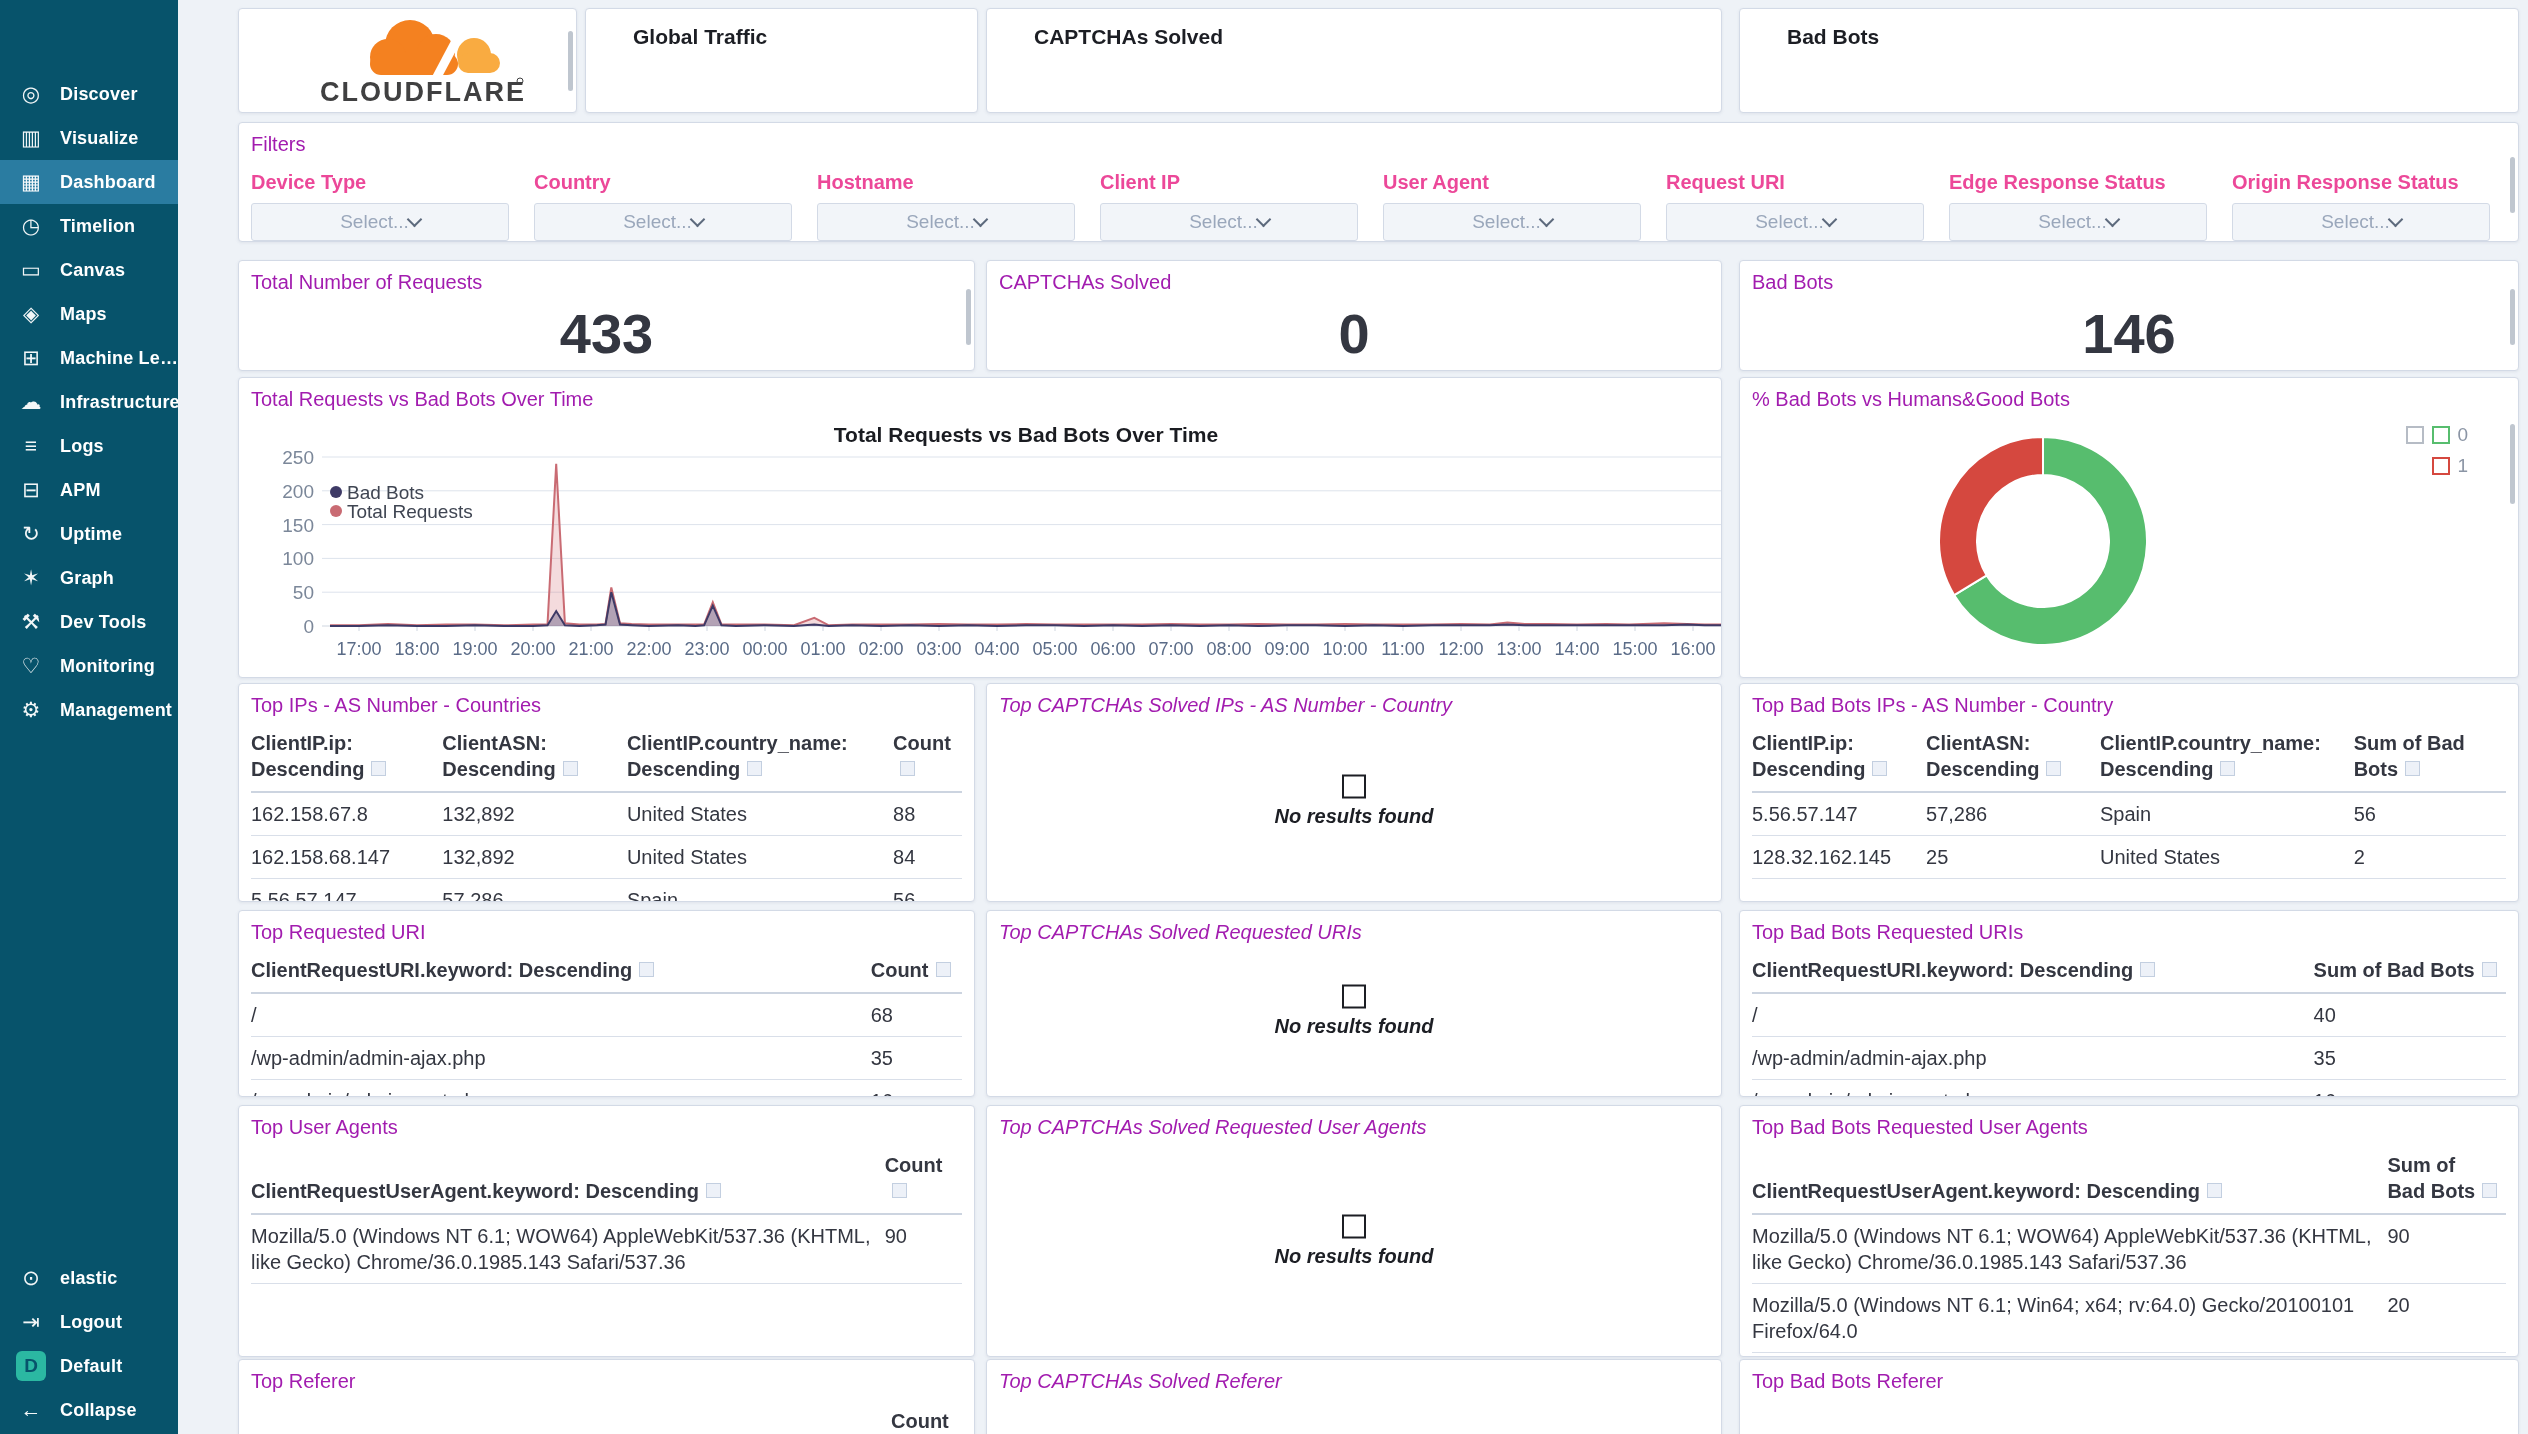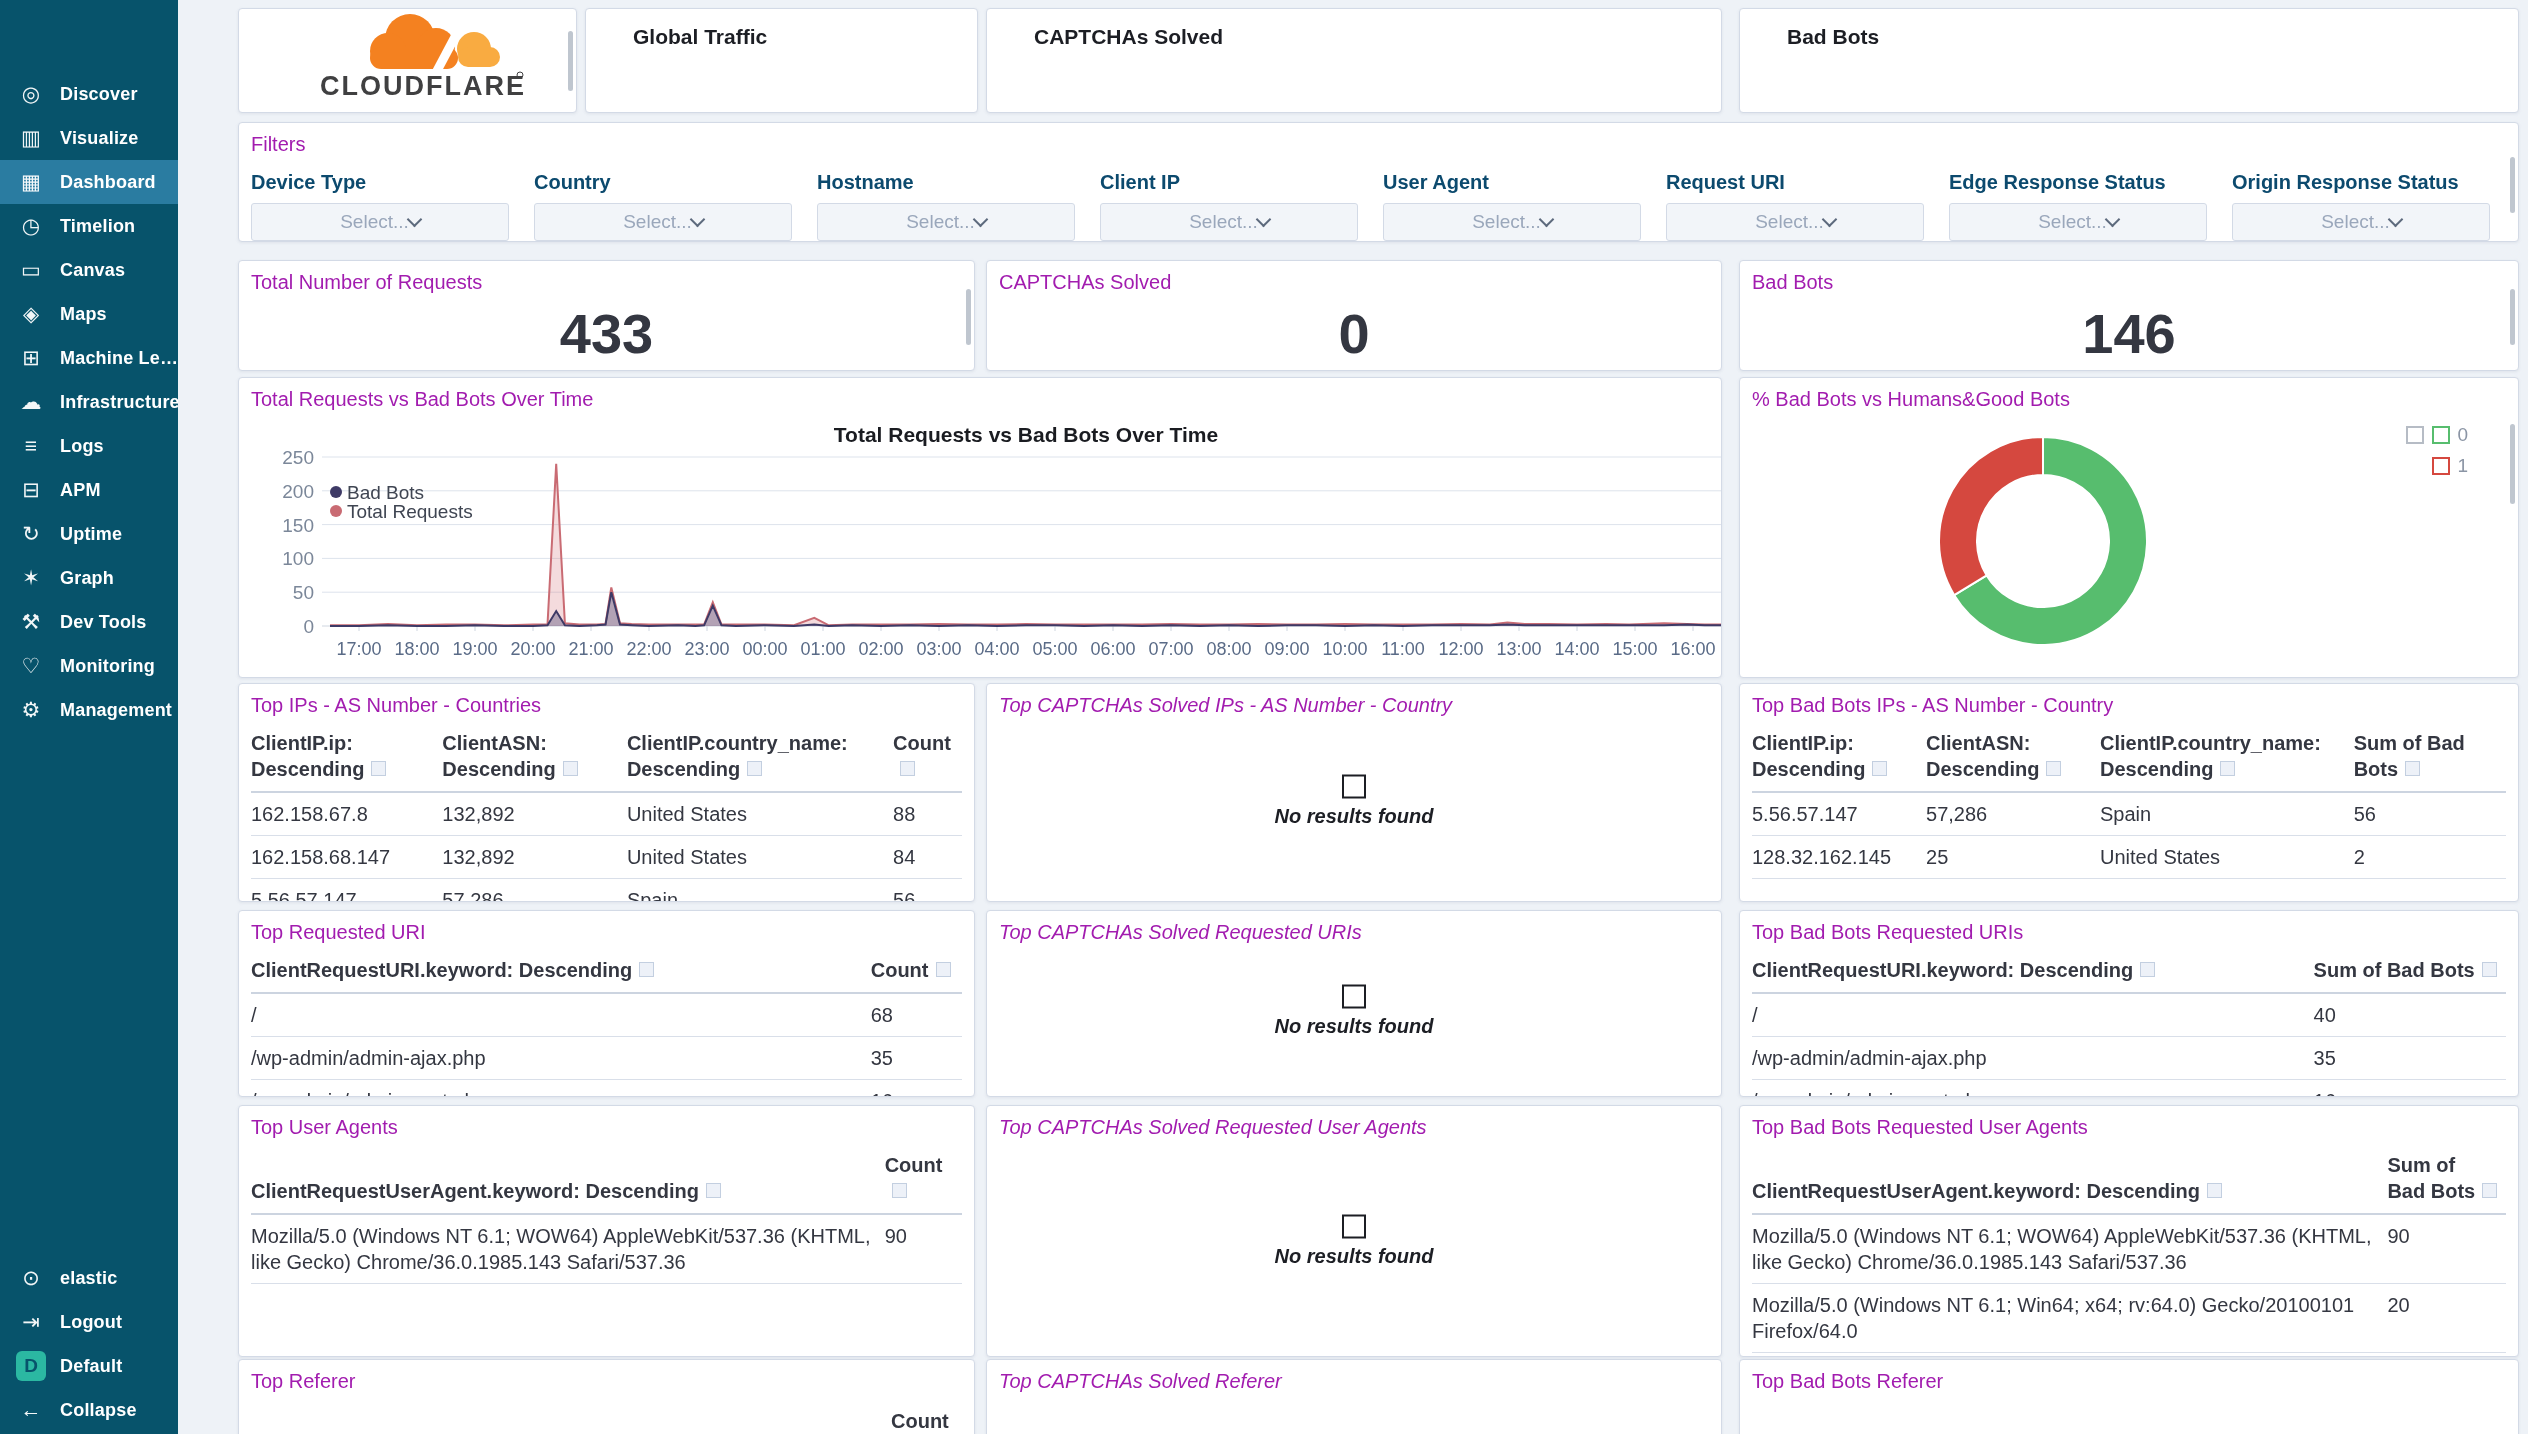--- a/index.html
+++ b/index.html
@@ -16,31 +16,31 @@
   .space-badge{width:30px;height:30px;border-radius:6px;display:flex;align-items:center;justify-content:center;font-weight:700;font-size:19px;color:#07536b;flex:0 0 30px;}
 
   
   #main{position:absolute;left:178px;top:0;right:0;bottom:0;padding:8px 8px 0 60px;}
   .row{display:flex;}
   .panel{position:relative;background:#fff;border:1px solid #d3dae6;border-radius:4px;box-shadow:0 1px 3px rgba(152,162,179,.18);overflow:hidden;box-sizing:border-box;padding-left:31px;}
   .panel-title{position:absolute;top:10px;left:12px;font-size:20px;color:#a21caf;white-space:nowrap;}
   .scrollbar{position:absolute;right:3px;width:5px;border-radius:3px;background:#aab3bf;opacity:.75;}
 
   
-  .logo-panel{width:339px;height:105px;display:flex;align-items:flex-start;justify-content:center;}
+  .logo-panel{width:339px;height:105px;display:flex;align-items:center;justify-content:center;}
   .hdr-gt{width:393px;height:105px;margin-left:8px;}
   .hdr-cs{width:736px;height:105px;margin-left:8px;}
   .hdr-bb{width:780px;height:105px;margin-left:17px;}
   .header-panel-title{font-size:21px;font-weight:700;color:#1c1e24;padding:16px 0 0 16px;}
 
   
   #filters-panel{margin-top:9px;width:2281px;height:120px;}
   #filters-row{position:absolute;top:48px;left:12px;right:12px;display:flex;}
   .filter-col{width:283px;flex:0 0 283px;}
-  .filter-label{font-size:20px;font-weight:700;color:#0c4a6e;margin-bottom:9px;}
+  .filter-label{font-size:20px;font-weight:700;color:#ec4899;margin-bottom:9px;}
   .select{width:258px;height:38px;background:#f2f5f9;border:1px solid #d3dae6;border-radius:3px;display:flex;align-items:center;justify-content:center;padding:0 12px;box-sizing:border-box;cursor:pointer;}
   .select .ph{font-size:19px;color:#9aa7bb;}
   .chev{width:9px;height:9px;border-right:2px solid #5d6a7d;border-bottom:2px solid #5d6a7d;transform:rotate(45deg);margin-top:-5px;}
 
   
   .metrics-row{margin-top:18px;}
   .metric-l{width:737px;height:111px;}
   .metric-m{width:736px;height:111px;margin-left:11px;}
   .metric-r{width:780px;height:111px;margin-left:17px;}
   .metric-value{position:absolute;bottom:4px;left:0;right:0;text-align:center;font-size:56px;font-weight:700;color:#343741;}

